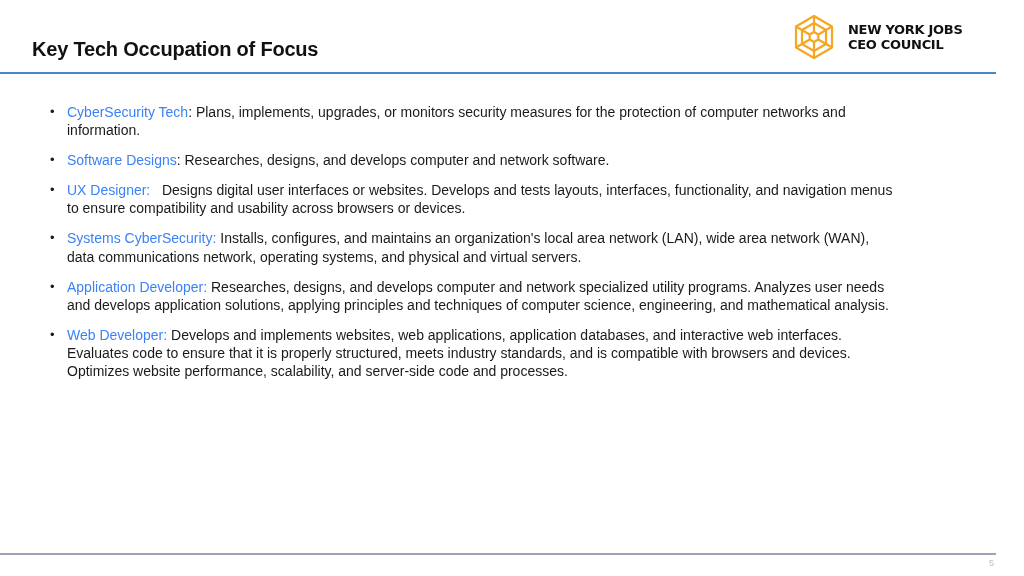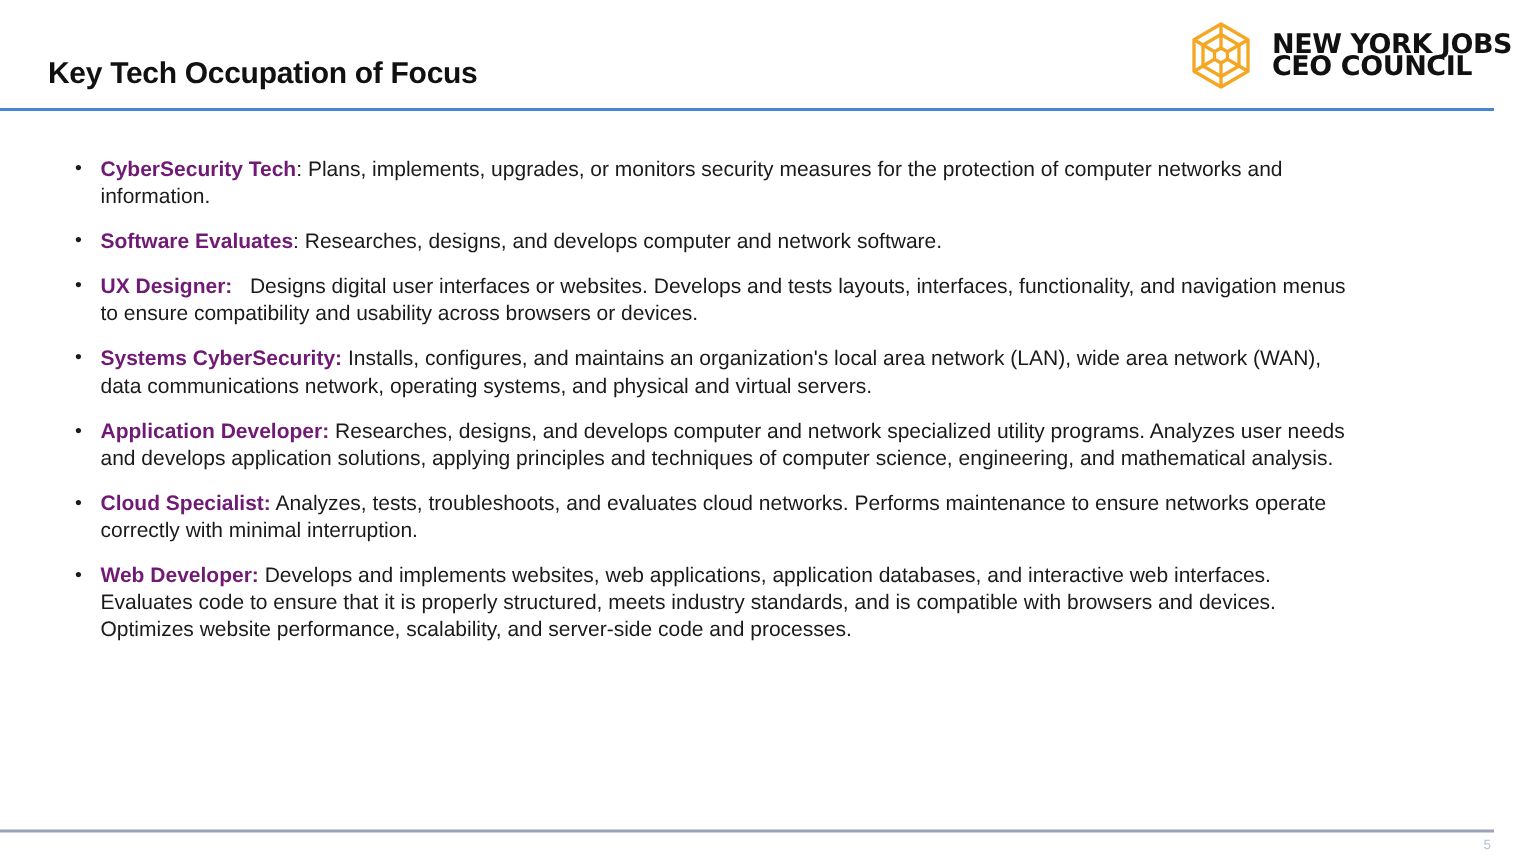--- a/index.html
+++ b/index.html
@@ -17,33 +17,33 @@
     .title-rule {
       position: absolute; left: 0; top: 72px; width: 996px; height: 2px;
       background: #4a86d0;
     }
     .logo {
       position: absolute; left: 790px; top: 12px; height: 50px;
       display: flex; align-items: center;
     }
     .logo-mark { width: 48px; height: 48px; }
     .logo-text {
-      margin-left: 10px; font-weight: 900; font-size: 18px; line-height: 15px;
+      margin-left: 10px; font-weight: 900; font-size: 13px; line-height: 15px;
       color: #111; letter-spacing: -0.3px;
       font-family: "DejaVu Sans", sans-serif;
     }
     .content {
       position: absolute; left: 50px; top: 103px; width: 850px;
       font-size: 14px; line-height: 18.2px;
     }
     .item { position: relative; padding-left: 17px; margin-bottom: 11.8px; }
     .item::before {
       content: "\2022"; position: absolute; left: 0; top: 0; font-size: 13px;
     }
-    .item b { font-weight: bold; color: #701a75; }
+    .item b { font-weight: normal; color: #3b82f6; }
     .footer-rule {
       position: absolute; left: 0; top: 553px; width: 996px; height: 2px;
       background: #9ea3b8;
     }
     .page-num {
       position: absolute; left: 989px; top: 558px; font-size: 9px; color: #b6c0d6;
     }
   </style>
 </head>
 <body>
@@ -67,22 +67,21 @@
   <div class="logo-text">
     <div>NEW YORK JOBS</div>
     <div>CEO COUNCIL</div>
   </div>
 </div>
 
 <div class="title-rule"></div>
 
 <div class="content">
   <div class="item"><b>CyberSecurity Tech</b><span style="white-space:pre">: </span><span>Plans, implements, upgrades, or monitors security measures for the protection of computer networks and information.</span></div>
-  <div class="item"><b>Software Evaluates</b><span style="white-space:pre">: </span><span>Researches, designs, and develops computer and network software.</span></div>
+  <div class="item"><b>Software Designs</b><span style="white-space:pre">: </span><span>Researches, designs, and develops computer and network software.</span></div>
   <div class="item"><b>UX Designer:</b><span style="white-space:pre">   </span><span>Designs digital user interfaces or websites. Develops and tests layouts, interfaces, functionality, and navigation menus to ensure compatibility and usability across browsers or devices.</span></div>
   <div class="item"><b>Systems CyberSecurity:</b><span style="white-space:pre"> </span><span>Installs, configures, and maintains an organization's local area network (LAN), wide area network (WAN), data communications network, operating systems, and physical and virtual servers.</span></div>
   <div class="item"><b>Application Developer:</b><span style="white-space:pre"> </span><span>Researches, designs, and develops computer and network specialized utility programs. Analyzes user needs and develops application solutions, applying principles and techniques of computer science, engineering, and mathematical analysis.</span></div>
-  <div class="item"><b>Cloud Specialist:</b><span style="white-space:pre"> </span><span>Analyzes, tests, troubleshoots, and evaluates cloud networks. Performs maintenance to ensure networks operate correctly with minimal interruption.</span></div>
   <div class="item"><b>Web Developer:</b><span style="white-space:pre"> </span><span>Develops and implements websites, web applications, application databases, and interactive web interfaces. Evaluates code to ensure that it is properly structured, meets industry standards, and is compatible with browsers and devices. Optimizes website performance, scalability, and server-side code and processes.</span></div>
 </div>
 
 <div class="footer-rule"></div>
 <div class="page-num">5</div>
 
 </body></html>

